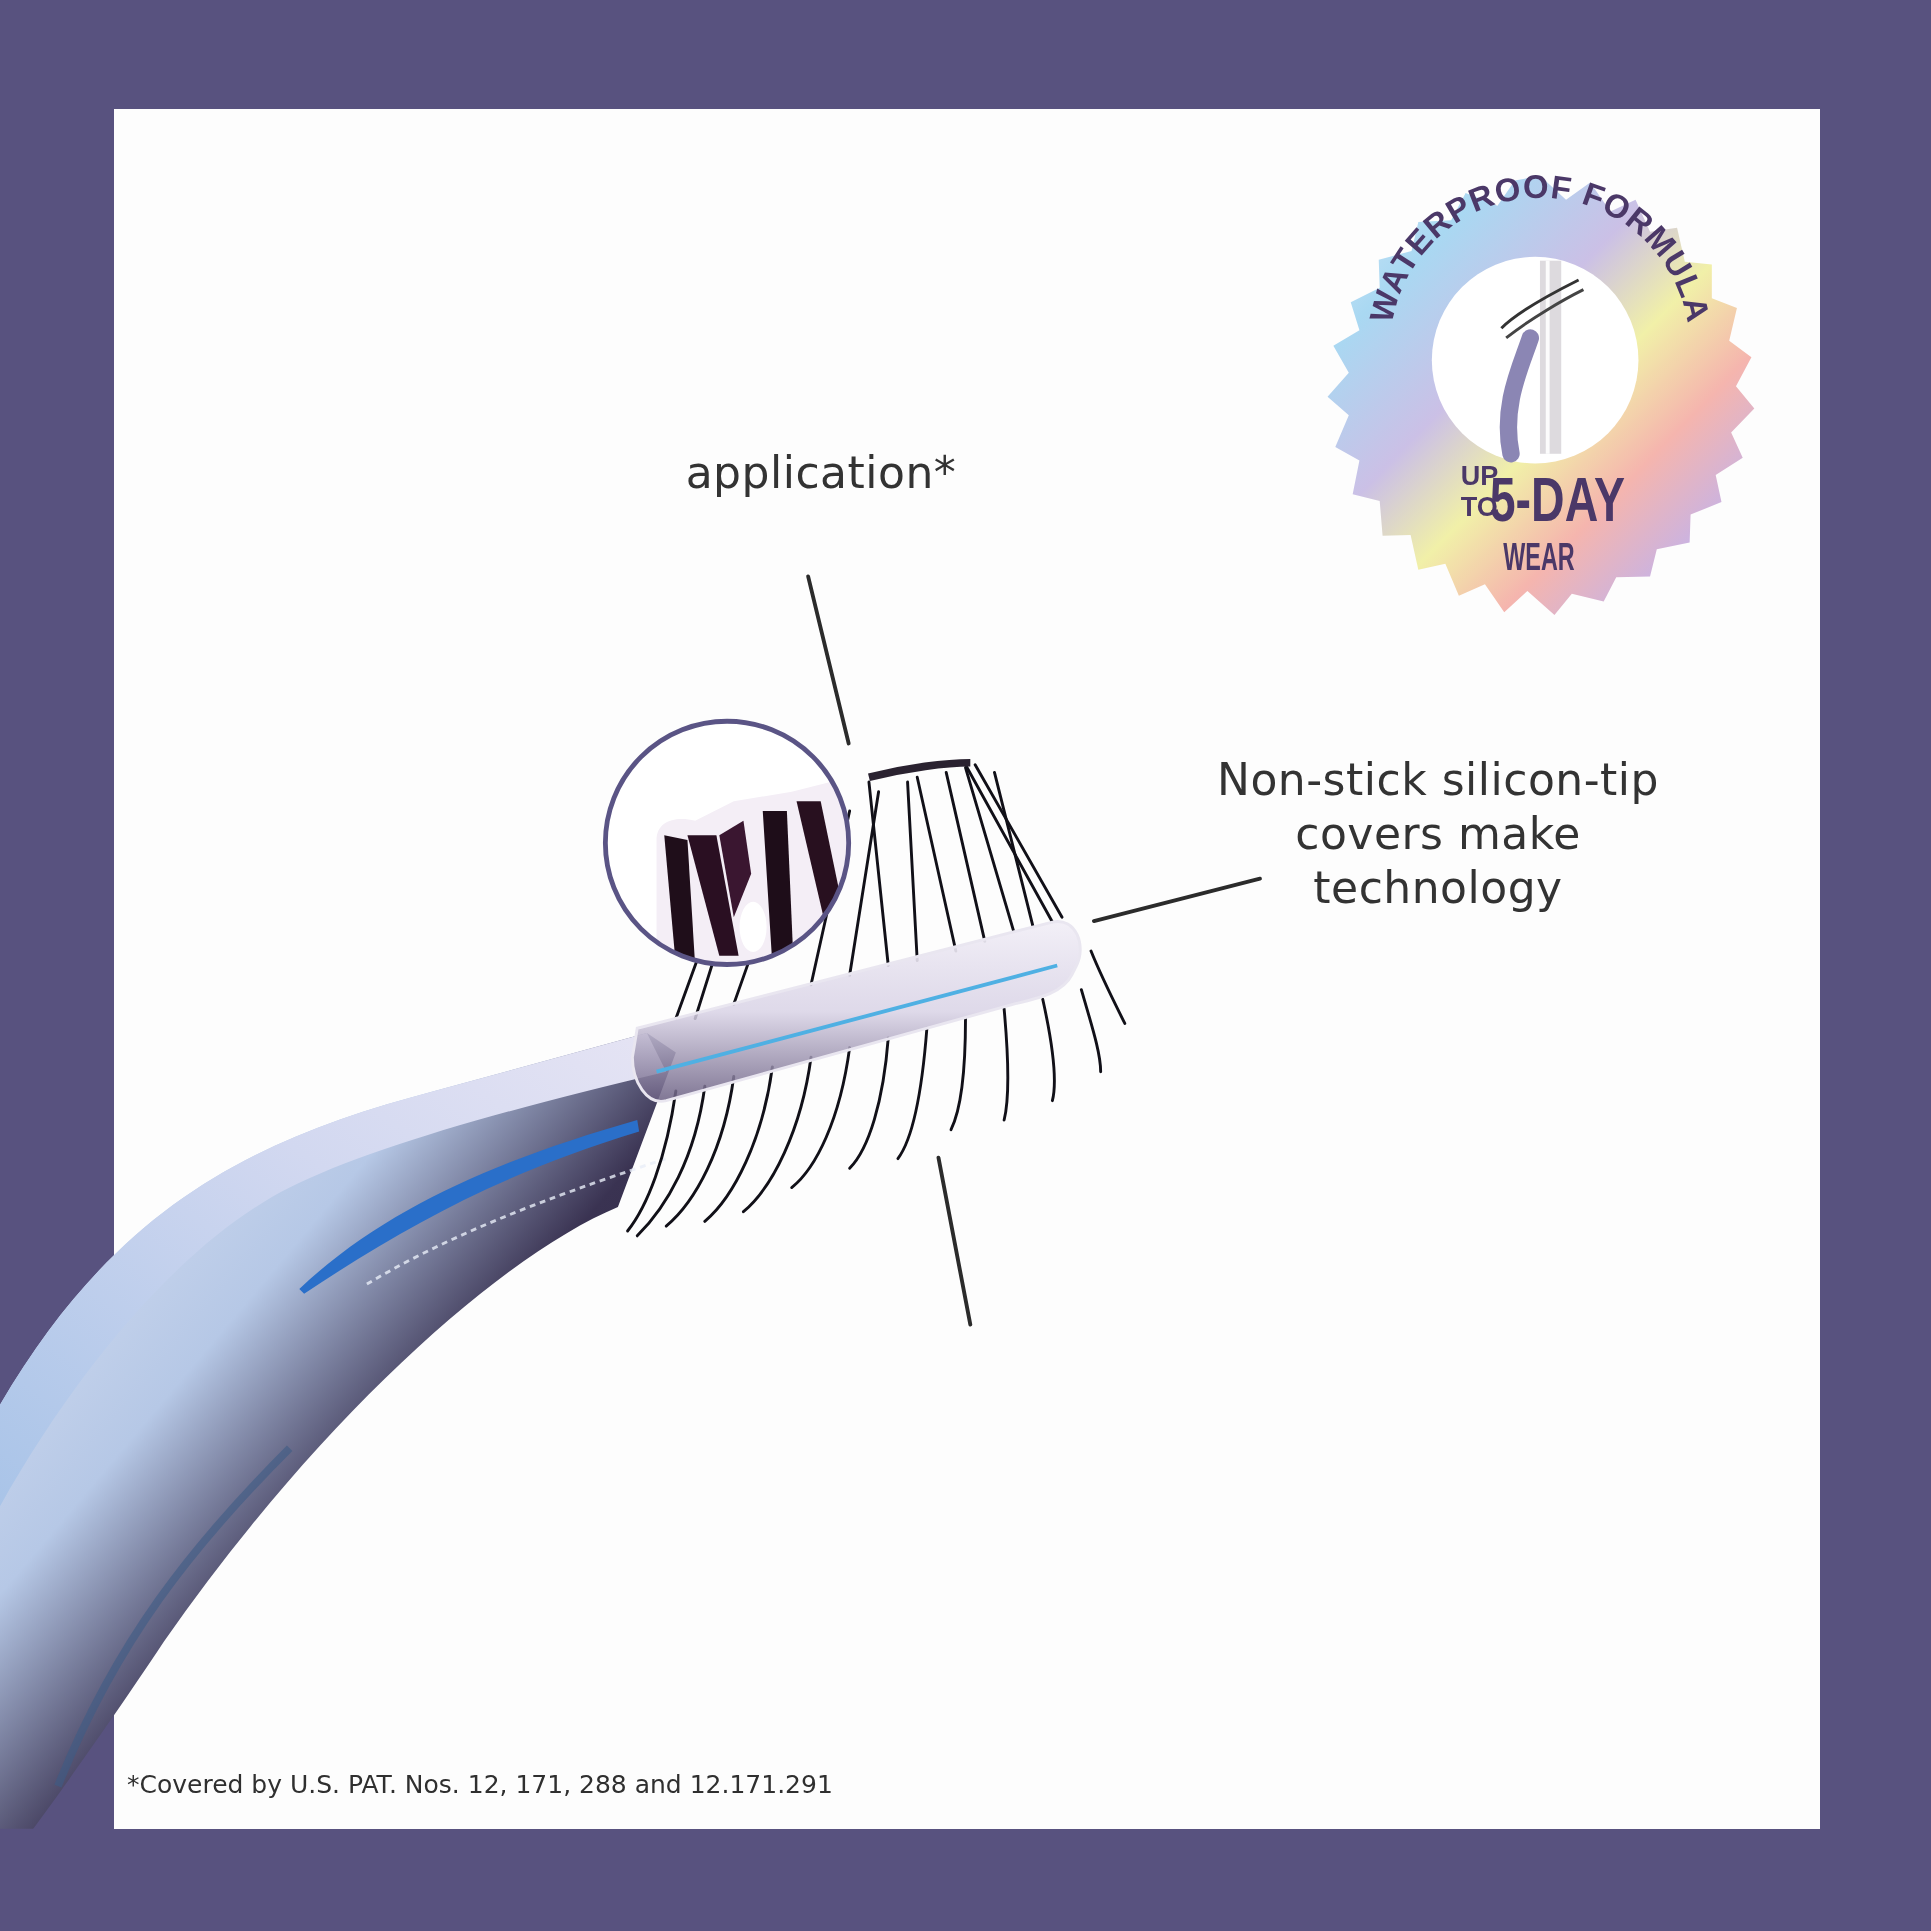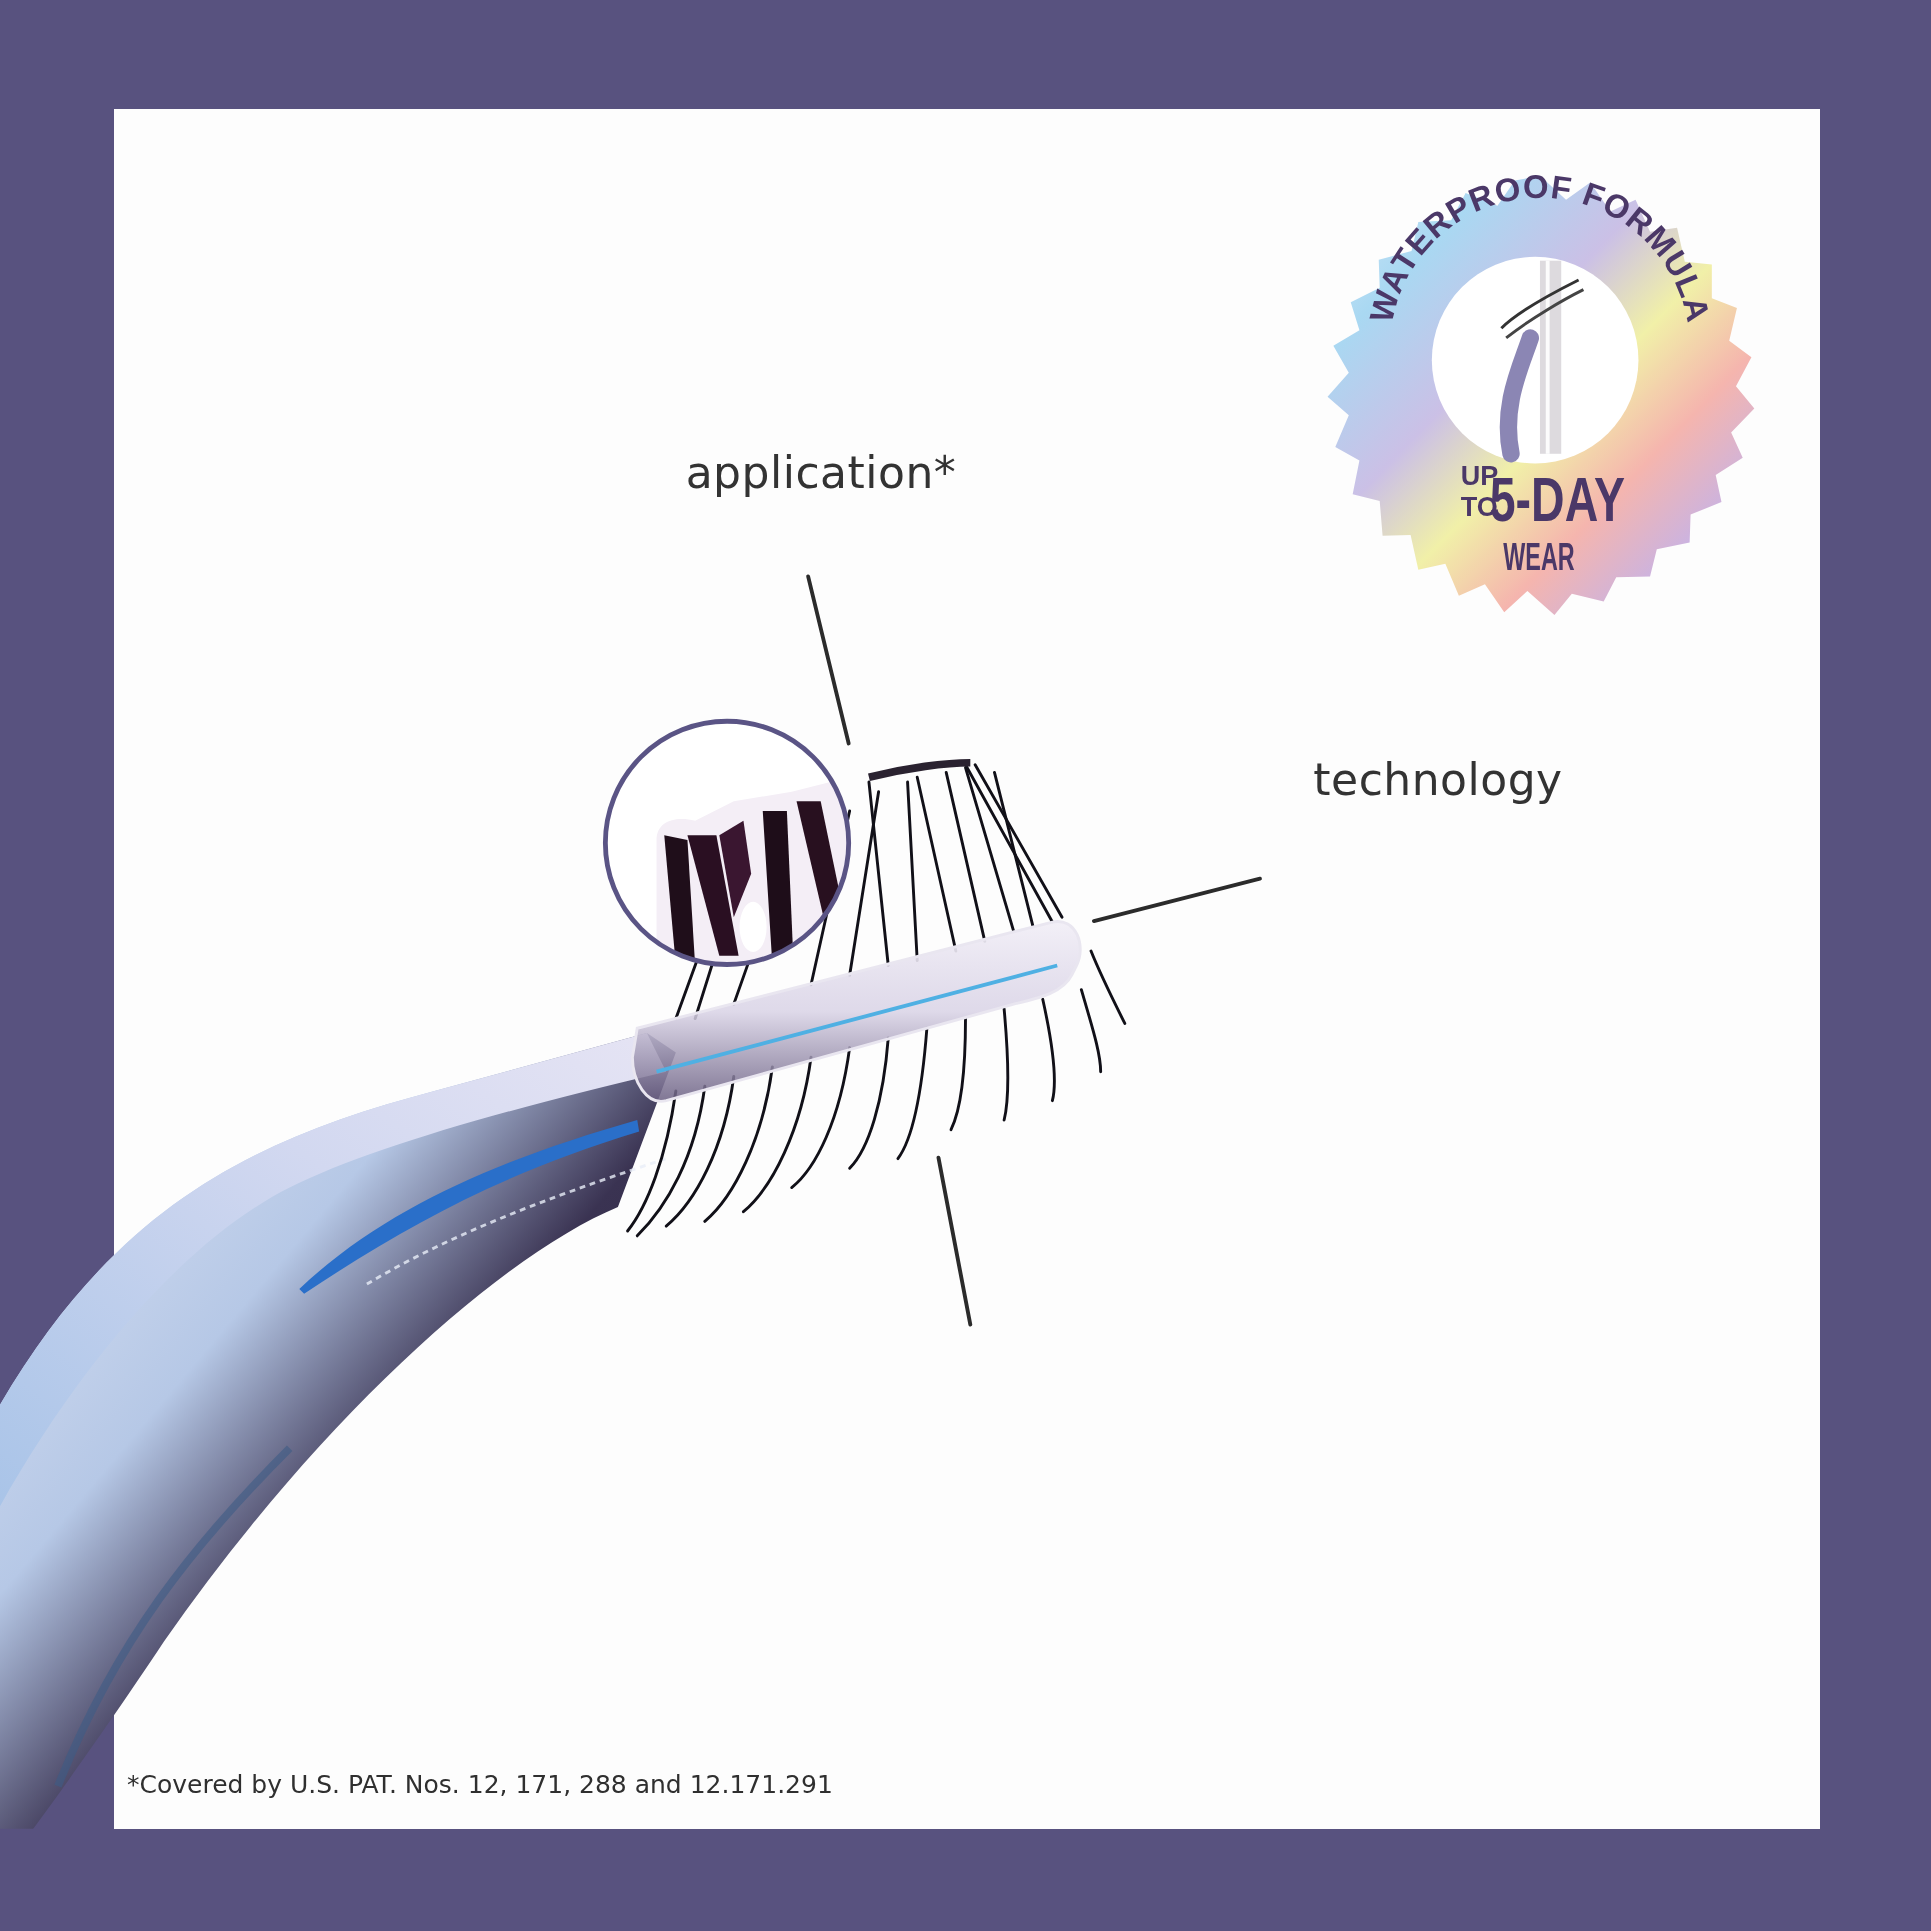--- a/index.html
+++ b/index.html
@@ -147,20 +147,22 @@
     <path id="arc2" d="M 1440 360 A 155 155 0 0 1 1750 360"></path>
   </defs>
   <text class="badge-text" font-size="34" letter-spacing="1"><textPath href="#arc2" startOffset="50%" text-anchor="middle" id="arcTP">WATERPROOF FORMULA</textPath></text>
 </svg>
 
 <div class="label" id="label-patent">
   <span>application*</span>
 </div>
 
 <div class="label" id="label-silicon">
+  <span>Non-stick silicon-tip</span>
+  <span>covers make</span>
   <span>technology</span>
 </div>
 
 <div class="label" id="label-clusters">
 </div>
 
 <div class="footnote">*Covered by U.S. PAT. Nos. 12, 171, 288 and 12.171.291</div>
 
 
 </body></html>

